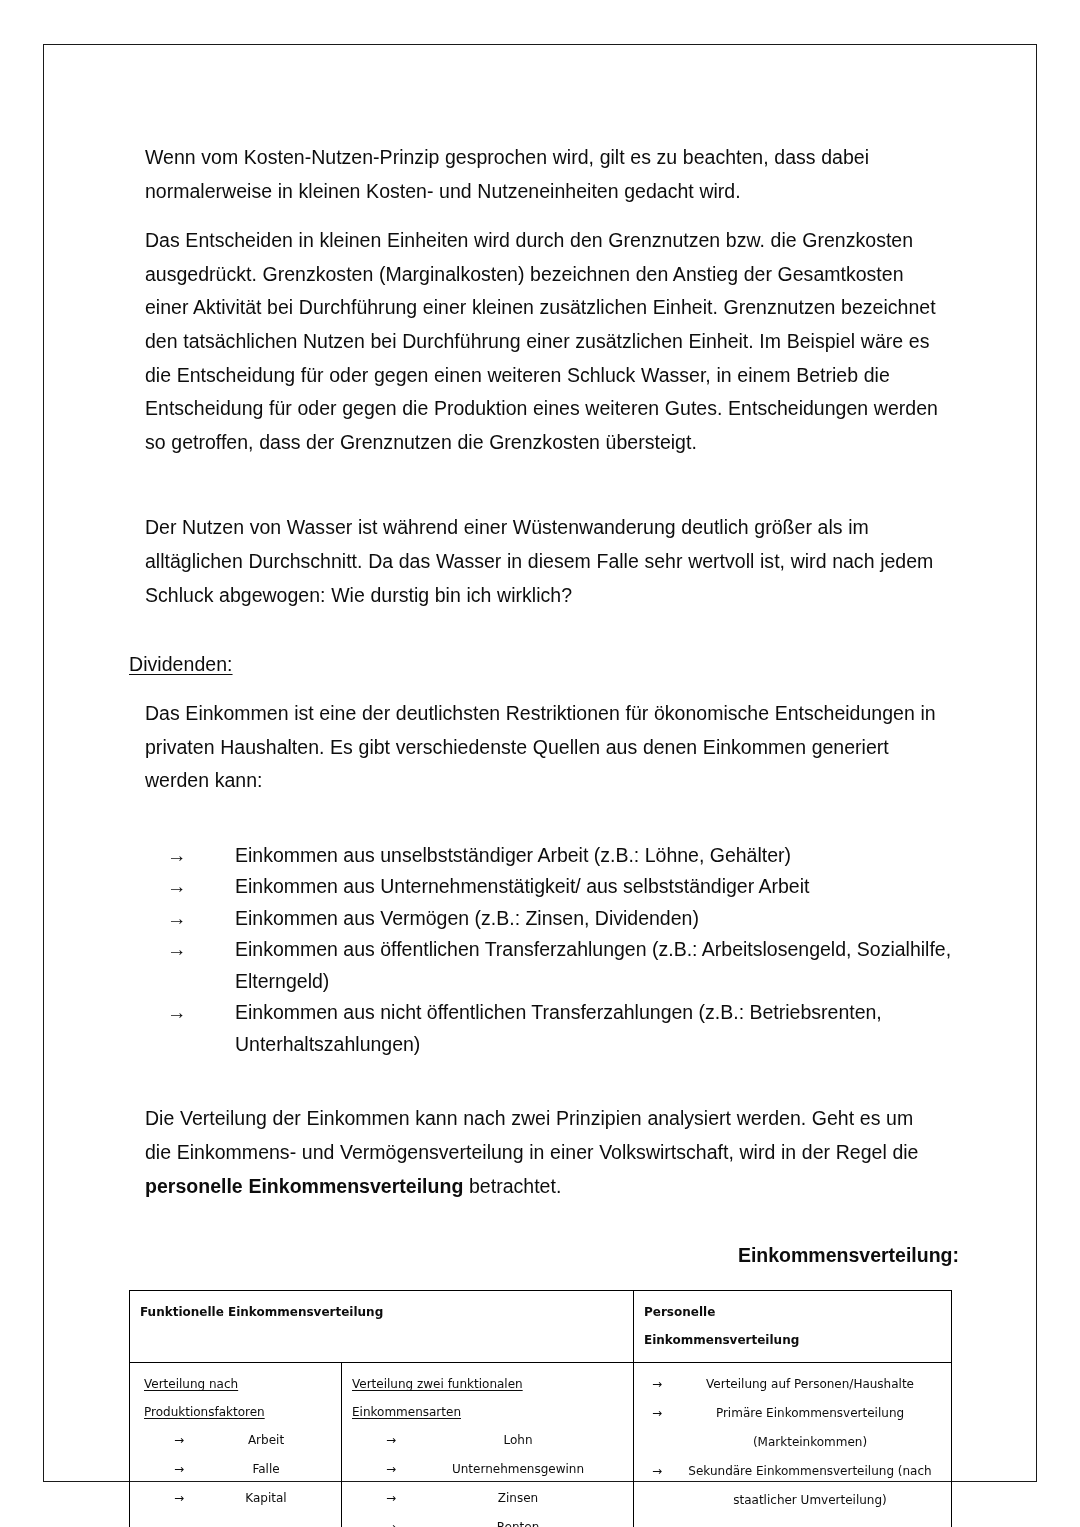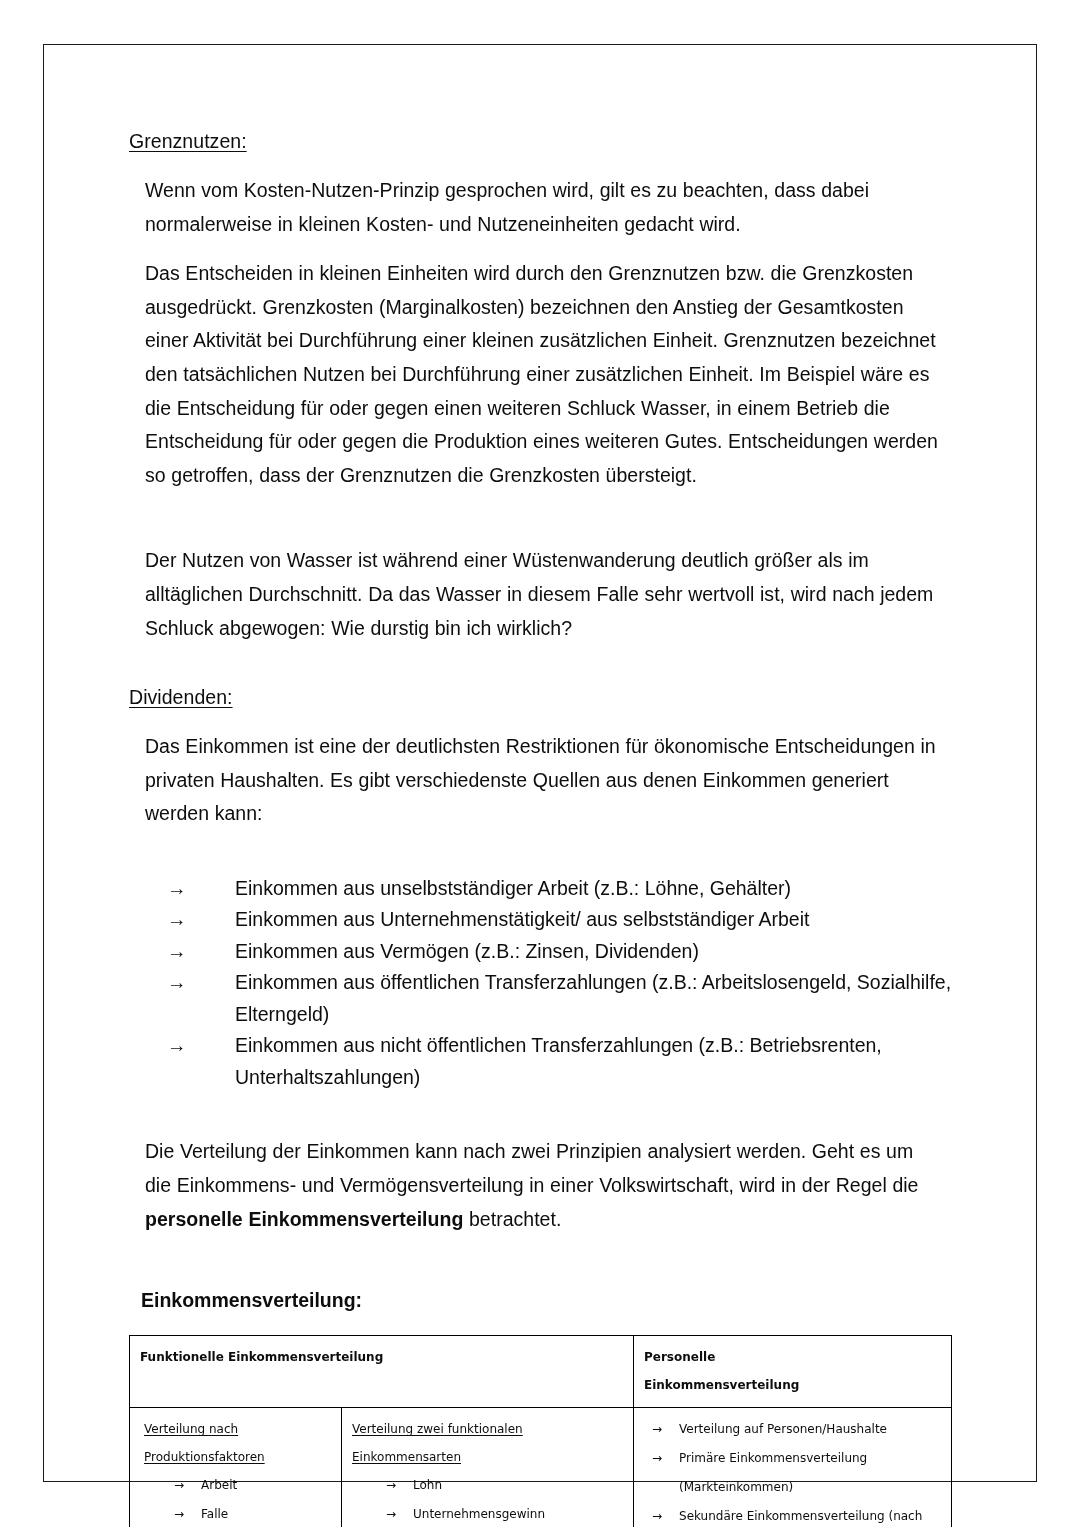--- a/index.html
+++ b/index.html
@@ -57,21 +57,22 @@
   }
   .spacer-md { height: 20px; }
   .spacer-lg { height: 26px; }
 
   .bold-inline { font-weight: 700; }
 
   .heading-bold {
     font-size: 19.5px;
     line-height: 33px;
     font-weight: 700;
-    margin: 12px;
+    margin: 0;
+    text-align: right;
   }
 
   
   .arrow-list {
     list-style: none;
     margin: 0;
     padding: 0;
   }
   .arrow-item {
     display: flex;
@@ -142,32 +143,31 @@
     display: flex;
     align-items: flex-start;
     line-height: 29px;
   }
   .tbl-item.indent { padding-left: 34px; }
   .tbl-item.indent-sm { padding-left: 8px; }
   .tbl-arrow {
     flex: 0 0 auto;
     width: 27px;
   }
-  .tbl-text { flex: 1 1 auto; }
+  .tbl-text { flex: 1 1 auto; text-align: center; }
 
   .body-cell-inner { min-height: 230px; }
 </style>
 </head>
 <body>
 
 <div class="page-sheet">
   <div class="content">
 
     <div>
-      <div class="heading-underlined">Grenznutzen:</div>
       <p class="para">Wenn vom Kosten-Nutzen-Prinzip gesprochen wird, gilt es zu beachten, dass dabei normalerweise in kleinen Kosten- und Nutzeneinheiten gedacht wird.</p>
       <p class="para">Das Entscheiden in kleinen Einheiten wird durch den Grenznutzen bzw. die Grenzkosten ausgedrückt. Grenzkosten (Marginalkosten) bezeichnen den Anstieg der Gesamtkosten einer Aktivität bei Durchführung einer kleinen zusätzlichen Einheit. Grenznutzen bezeichnet den tatsächlichen Nutzen bei Durchführung einer zusätzlichen Einheit. Im Beispiel wäre es die Entscheidung für oder gegen einen weiteren Schluck Wasser, in einem Betrieb die Entscheidung für oder gegen die Produktion eines weiteren Gutes. Entscheidungen werden so getroffen, dass der Grenznutzen die Grenzkosten übersteigt.</p>
     </div>
 
     <div class="spacer-md"></div>
 
     <div>
       <p class="para">Der Nutzen von Wasser ist während einer Wüstenwanderung deutlich größer als im alltäglichen Durchschnitt. Da das Wasser in diesem Falle sehr wertvoll ist, wird nach jedem Schluck abgewogen: Wie durstig bin ich wirklich?</p>
     </div>
 

